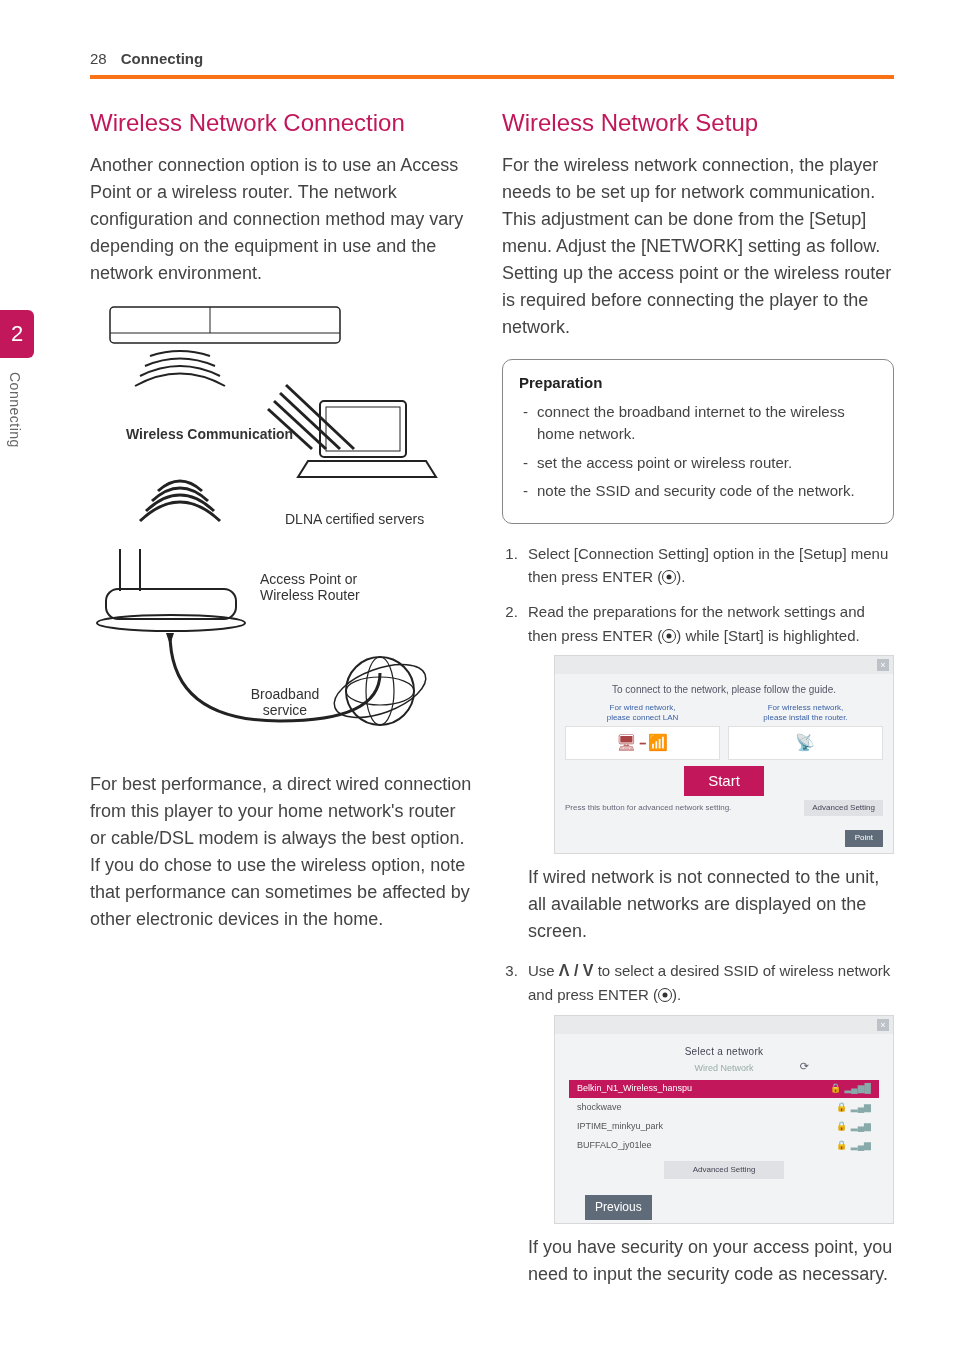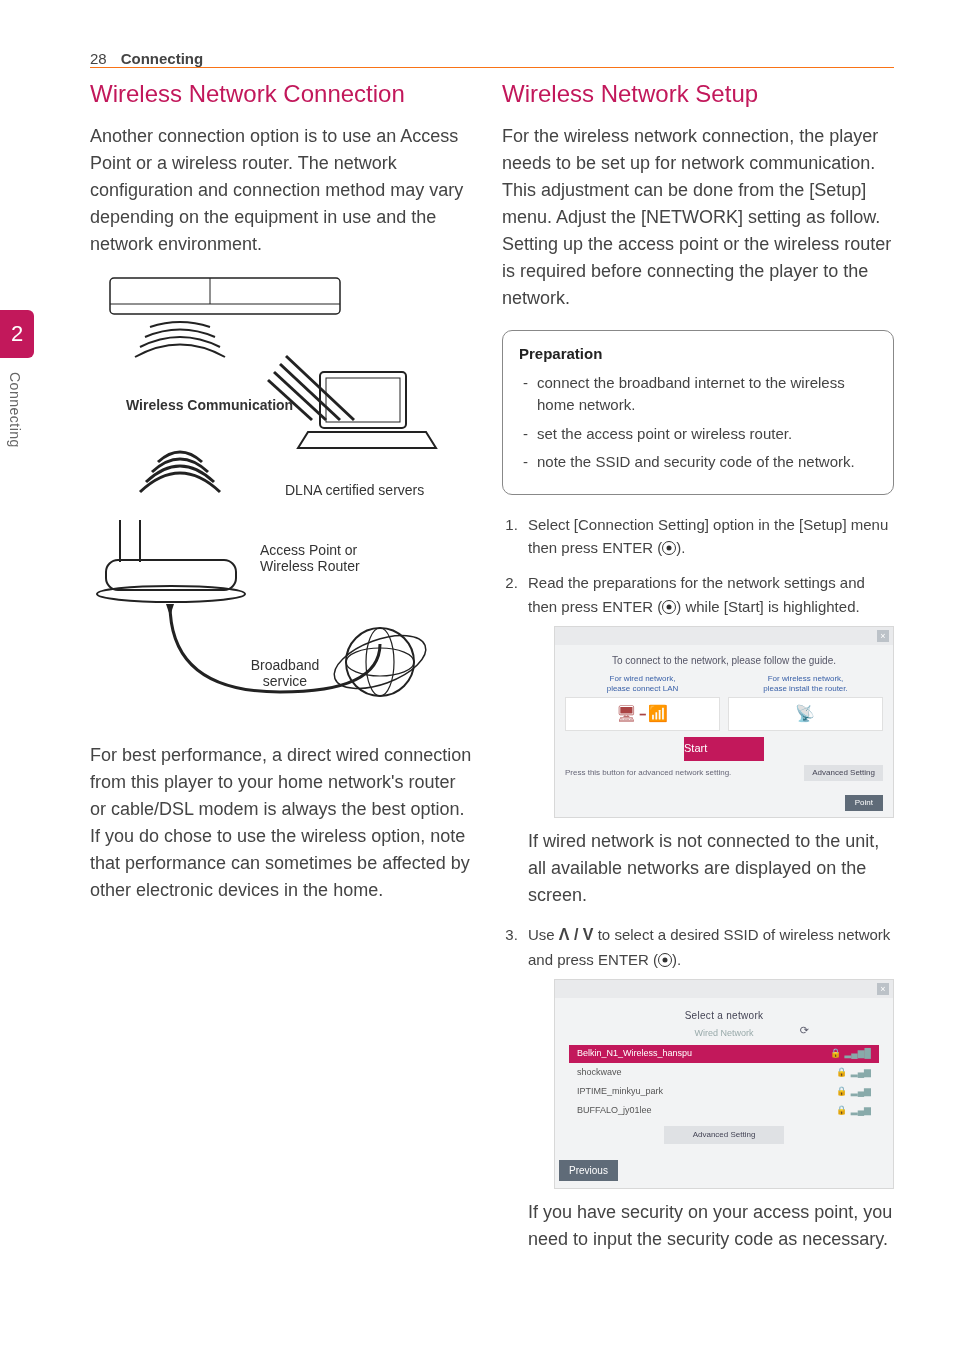--- a/index.html
+++ b/index.html
@@ -9,23 +9,23 @@
       height: 1354px;
       background: #fff;
       position: relative;
       color: #333;
       font-weight: 300;
     }
     .page {
       padding: 50px 60px 60px 90px;
     }
     .header-line {
-      border-bottom: 1px solid #f97316;
-      padding-bottom: 0;
-      margin-bottom: 12px;
+      border-bottom: 4px solid #f97316;
+      padding-bottom: 8px;
+      margin-bottom: 30px;
     }
     .header-inner {
       display: flex;
       align-items: baseline;
       gap: 14px;
     }
     .page-num { font-size: 15px; color: #444; }
     .header-title { font-size: 15px; font-weight: 600; color: #444; }
     .side-tab {
       position: absolute;
@@ -119,35 +119,35 @@
       color:#555;
     }
     .ui-topbar { height:18px; background:#e9eaec; position:relative; }
     .ui-close { position:absolute; right:4px; top:3px; width:12px; height:12px; background:#bcc2c8; color:#fff; font-size:9px; line-height:12px; text-align:center; }
     .ui-body { padding: 8px 10px 10px 10px; }
     .ui-title { text-align:center; font-size:10px; color:#556; margin-bottom:6px; }
     .ui-split { display:flex; gap:8px; margin-bottom:6px; }
     .ui-half { flex:1; text-align:center; }
     .ui-sub { font-size:8px; color:#3a61a8; line-height:1.2; margin-bottom:4px; }
     .ui-img { height:34px; background:#fff; border:1px solid #e0e0e0; display:flex; align-items:center; justify-content:center; gap:3px; font-size:16px; color:#a44; }
-    .ui-start { display:block; margin:4px auto; width:80px; background:#c2185b; color:#fff; font-size:11px; padding:3px 0; }
+    .ui-start { display:block; margin:4px auto; width:80px; background:#c2185b; color:#fff; text-align:center; font-size:15px; padding:3px 0; }
     .ui-footer { display:flex; justify-content:space-between; align-items:center; font-size:8px; color:#667; }
     .ui-btn1 { background:#dfe1e4; padding:2px 8px; font-size:8px; color:#445; }
     .ui-btn2 { background:#5f6b78; color:#fff; padding:2px 10px; font-size:8px; margin-top:4px; float:right; margin-right:10px; margin-bottom:6px; }
     .ui2-body { padding:10px 14px 10px 14px; }
     .ui2-title { text-align:center; font-size:10px; color:#445; letter-spacing:0.3px; }
     .ui2-wired { text-align:center; font-size:9px; color:#9aa; margin:3px 0 4px 0; }
     .ui2-row { display:flex; align-items:center; justify-content:space-between; padding:2px 8px; font-size:9px; margin:1px 0; }
     .ui2-row.sel { background:#c2185b; color:#fff; }
     .ui2-icons { display:flex; gap:3px; }
     .ui2-lock { color:#b5a13a; font-size:9px; }
     .ui2-lock.g { color:#7bbf4a; }
     .ui2-sig { color:#8aa; font-size:9px; }
     .ui2-adv { display:block; width:120px; margin:6px auto 2px auto; background:#dfe1e4; text-align:center; font-size:8px; padding:3px 0; color:#445; }
-    .ui2-prev { display:inline-block; background:#5f6b78; color:#fff; padding:3px 10px; font-size:10px; margin:4px 0 0 4px; }
+    .ui2-prev { display:inline-block; background:#5f6b78; color:#fff; padding:3px 10px; font-size:12px; margin:4px 0 0 30px; }
     .ui2-bottombar { height:26px; }
     .refresh-icon { position:absolute; right:84px; top:24px; font-size:11px; color:#556; }
     .clearfix::after { content:""; display:table; clear:both; }
   </style>
 </head>
 <body>
 
 <div class="side-tab">2</div>
 <div class="side-label">Connecting</div>
 

